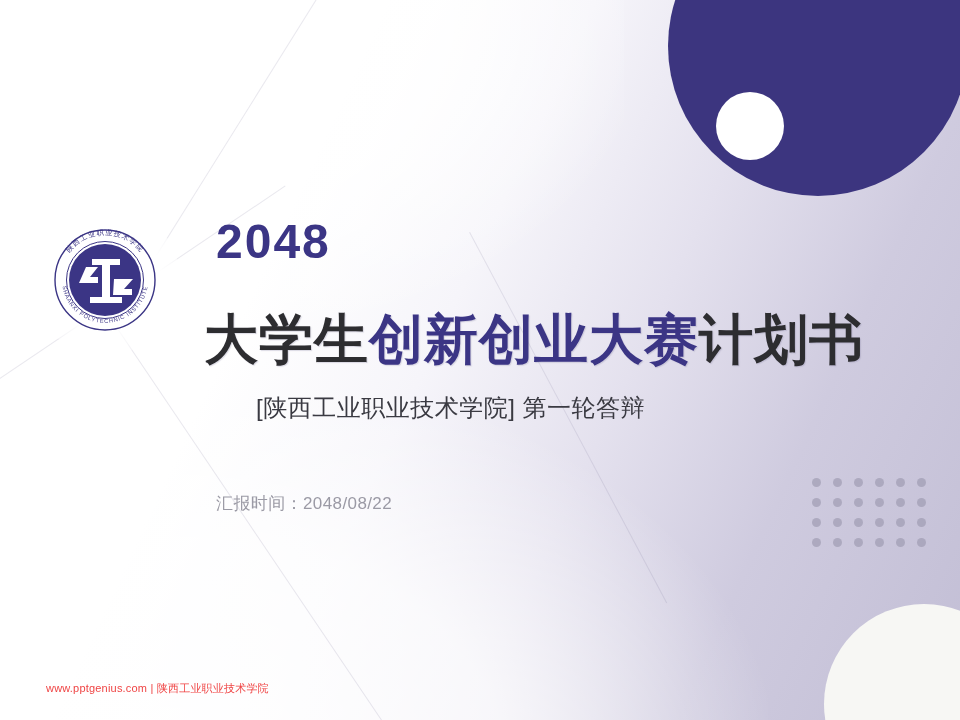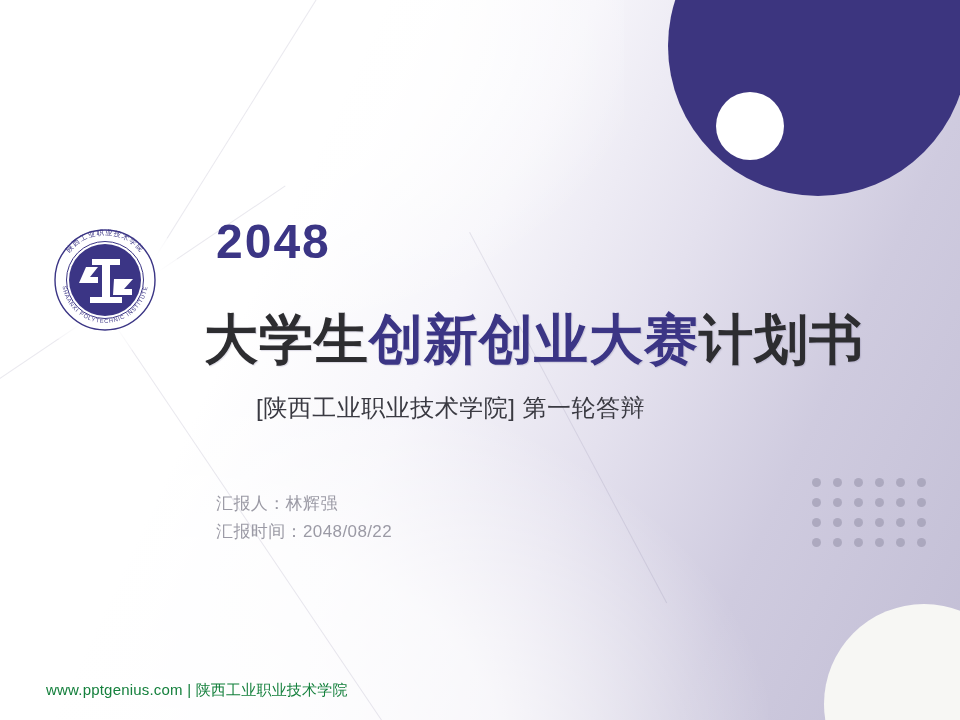--- a/index.html
+++ b/index.html
@@ -175,22 +175,22 @@
     line-height: 1.62;
     color: #9b9aa5;
     letter-spacing: .4px;
   }
   .meta div { white-space: nowrap; }
 
   .footer {
     position: absolute;
     left: 46px;
     top: 681px;
-    font-size: 15px;
-    color: #15803d;
+    font-size: 11px;
+    color: #ef4444;
     letter-spacing: .2px;
     white-space: nowrap;
   }
 </style>
 </head>
 <body>
 
 <div id="slide">
 
   <div class="bg-base"></div>
@@ -262,18 +262,17 @@
     </svg>
   </div>
 
   <div class="year">2048</div>
 
   <div class="title-main" id="title-main"><span class="seg-dark">大学生</span><span class="seg-purple">创新创业大赛</span><span class="seg-dark">计划书</span></div>
 
   <div class="subtitle">[陕西工业职业技术学院] 第一轮答辩</div>
 
   <div class="meta">
-    <div>汇报人：林辉强</div>
     <div>汇报时间：2048/08/22</div>
   </div>
 
   <div class="footer">www.pptgenius.com | 陕西工业职业技术学院</div>
 </div>
 
 </body></html>

